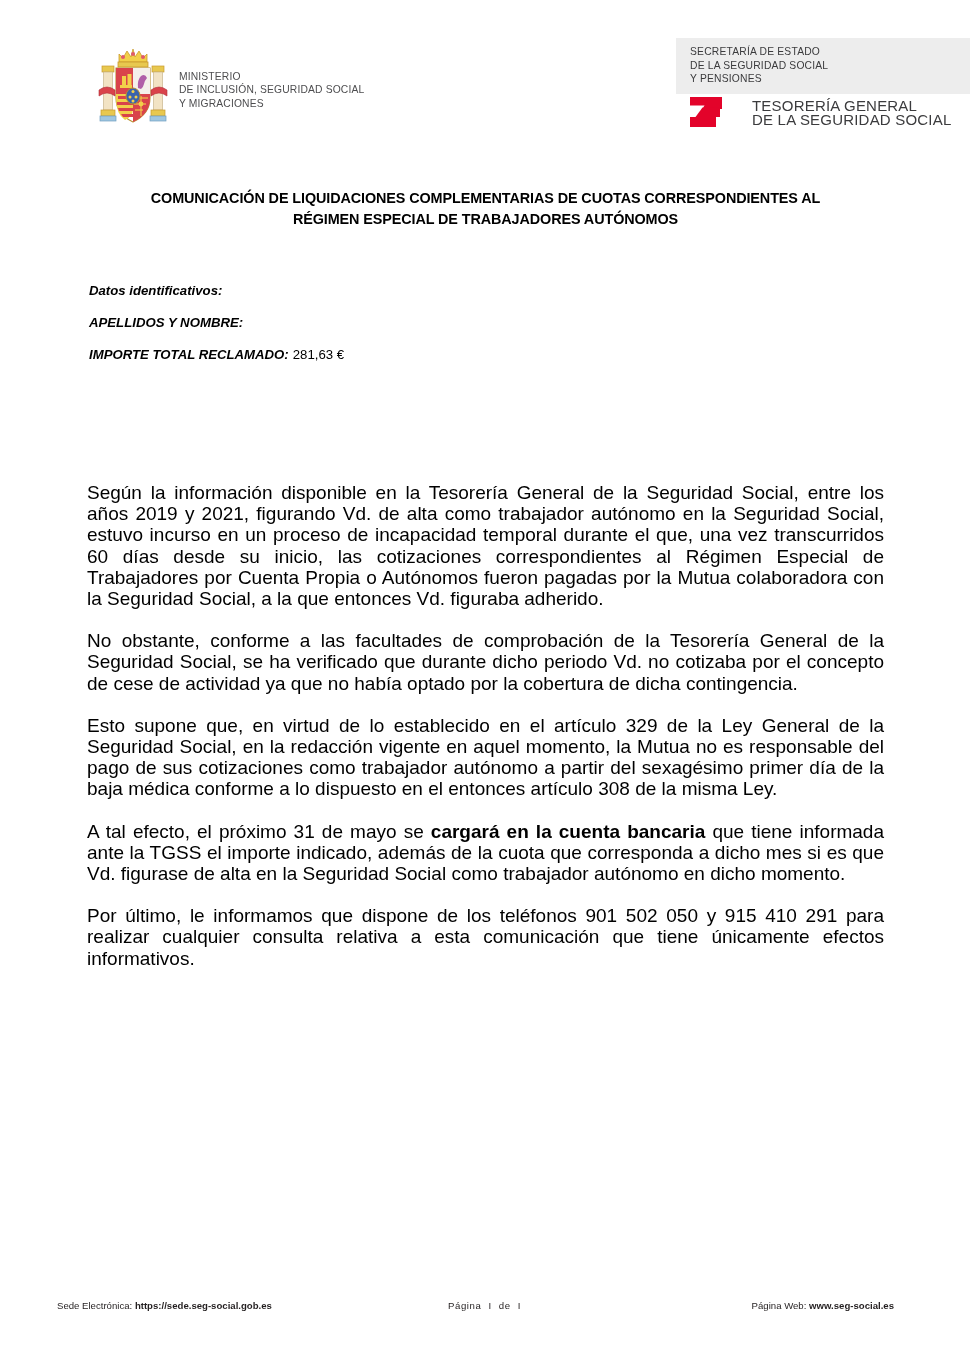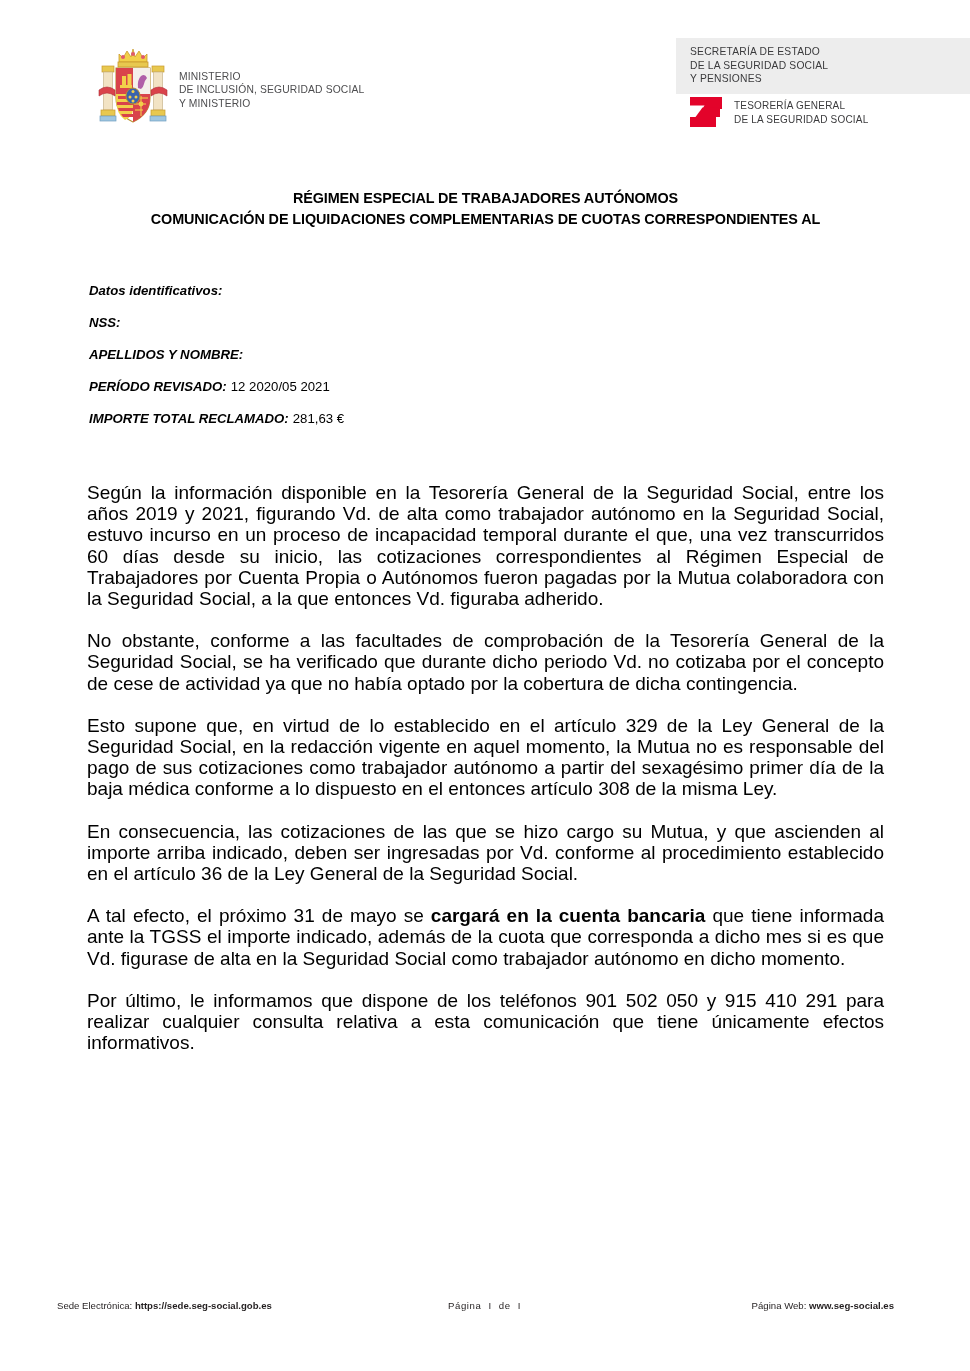--- a/index.html
+++ b/index.html
@@ -75,23 +75,23 @@
     top: 96px;
     display: flex;
     align-items: center;
   }
   .tgss-mark {
     width: 34px;
     height: 32px;
     flex: none;
   }
   .tgss-text {
-    margin-left: 11px;
+    margin-left: 29px;
     margin-top: 2px;
-    font-size: 10px;
+    font-size: 15px;
     line-height: 13.6px;
     letter-spacing: 0.2px;
     color: #3b3b3d;
     white-space: nowrap;
   }
 
   
   .doc-title {
     position: absolute;
     left: 87px;
@@ -241,21 +241,21 @@
         </g>
 
         <g fill="#d9434b" stroke="#b22f39" stroke-width="0.6">
           <path d="M2 50 Q10 44 18 50 L18 56 Q10 50 2 56 Z"></path>
           <path d="M54 50 Q62 44 70 50 L70 56 Q62 50 54 56 Z"></path>
         </g>
       </svg>
       <div class="ministry-text">
         <div>MINISTERIO</div>
         <div>DE INCLUSIÓN, SEGURIDAD SOCIAL</div>
-        <div>Y MINISTERIO</div>
+        <div>Y MIGRACIONES</div>
       </div>
     </div>
 
     <div class="secretaria-panel"></div>
     <div class="secretaria-text">
       <div>SECRETARÍA DE ESTADO</div>
       <div>DE LA SEGURIDAD SOCIAL</div>
       <div>Y PENSIONES</div>
     </div>
 
@@ -267,47 +267,40 @@
         <path d="M1 21 H27 V31 H1 Z" fill="#e3032a"></path>
       </svg>
       <div class="tgss-text">
         <div>TESORERÍA GENERAL</div>
         <div>DE LA SEGURIDAD SOCIAL</div>
       </div>
     </div>
   </div>
 
   <div class="doc-title">
+    <div>COMUNICACIÓN DE LIQUIDACIONES COMPLEMENTARIAS DE CUOTAS CORRESPONDIENTES AL</div>
     <div>RÉGIMEN ESPECIAL DE TRABAJADORES AUTÓNOMOS</div>
-    <div>COMUNICACIÓN DE LIQUIDACIONES COMPLEMENTARIAS DE CUOTAS CORRESPONDIENTES AL</div>
   </div>
 
   <div class="data-block">
     <div class="data-row">
       <span class="data-label">Datos identificativos:</span>
     </div>
     <div class="data-row">
-      <span class="data-label">NSS:</span><span class="data-value"></span>
-    </div>
-    <div class="data-row">
       <span class="data-label">APELLIDOS Y NOMBRE:</span><span class="data-value"></span>
-    </div>
-    <div class="data-row">
-      <span class="data-label">PERÍODO REVISADO:</span><span class="data-value">12 2020/05 2021</span>
     </div>
     <div class="data-row">
       <span class="data-label">IMPORTE TOTAL RECLAMADO:</span><span class="data-value">281,63 €</span>
     </div>
   </div>
 
   <div class="body-text">
     <p class="para">Según la información disponible en la Tesorería General de la Seguridad Social, entre los años 2019 y 2021, figurando Vd. de alta como trabajador autónomo en la Seguridad Social, estuvo incurso en un proceso de incapacidad temporal durante el que, una vez transcurridos 60 días desde su inicio, las cotizaciones correspondientes al Régimen Especial de Trabajadores por Cuenta Propia o Autónomos fueron pagadas por la Mutua colaboradora con la Seguridad Social, a la que entonces Vd. figuraba adherido.</p>
     <p class="para">No obstante, conforme a las facultades de comprobación de la Tesorería General de la Seguridad Social, se ha verificado que durante dicho periodo Vd. no cotizaba por el concepto de cese de actividad ya que no había optado por la cobertura de dicha contingencia.</p>
     <p class="para">Esto supone que, en virtud de lo establecido en el artículo 329 de la Ley General de la Seguridad Social, en la redacción vigente en aquel momento, la Mutua no es responsable del pago de sus cotizaciones como trabajador autónomo a partir del sexagésimo primer día de la baja médica conforme a lo dispuesto en el entonces artículo 308 de la misma Ley.</p>
-    <p class="para">En consecuencia, las cotizaciones de las que se hizo cargo su Mutua, y que ascienden al importe arriba indicado, deben ser ingresadas por Vd. conforme al procedimiento establecido en el artículo 36 de la Ley General de la Seguridad Social.</p>
     <p class="para"><span>A tal efecto, el próximo 31 de mayo se </span><b>cargará en la cuenta bancaria</b><span> que tiene informada ante la TGSS el importe indicado, además de la cuota que corresponda a dicho mes si es que Vd. figurase de alta en la Seguridad Social como trabajador autónomo en dicho momento.</span></p>
     <p class="para">Por último, le informamos que dispone de los teléfonos 901 502 050 y 915 410 291 para realizar cualquier consulta relativa a esta comunicación que tiene únicamente efectos informativos.</p>
   </div>
 
   <div class="footer">
     <div class="footer-left">
       <span>Sede Electrónica:</span>
       <b>https://sede.seg-social.gob.es</b>
     </div>
     <div class="footer-center">

